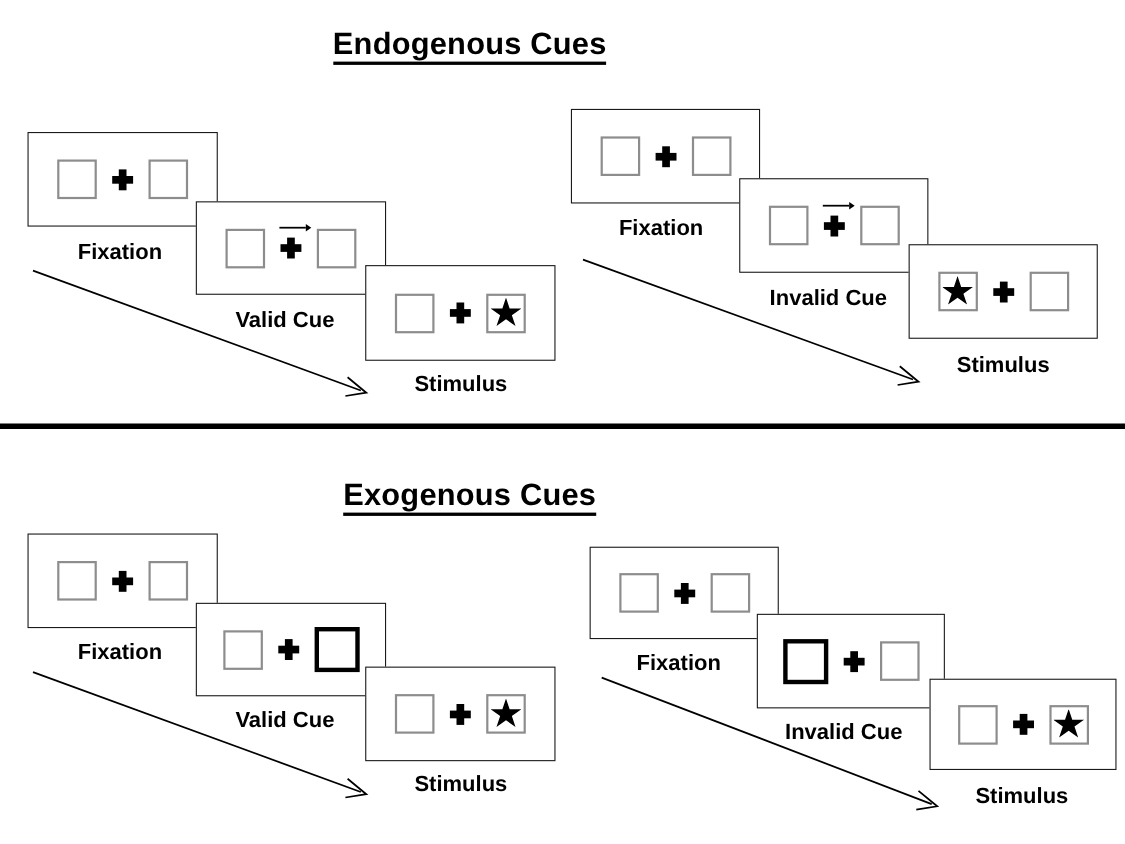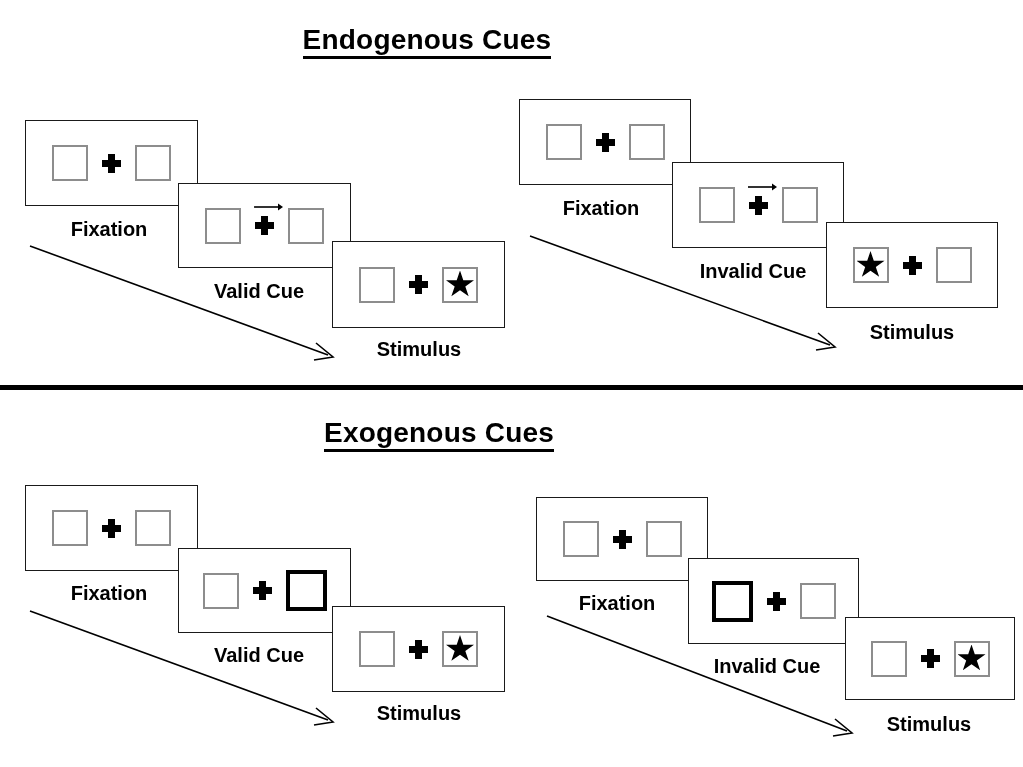--- a/index.html
+++ b/index.html
@@ -32,21 +32,21 @@
     font-size: 28px;
     font-weight: bold;
     letter-spacing: 0.2px;
     white-space: nowrap;
   }
   .section-title span.title-text {
     border-bottom: 3px solid #000;
     padding-bottom: 1px;
   }
   #title-endogenous { top: 24px; left: 0; }
-  #title-exogenous  { top: 417px; left: 0; padding-left: 12px; }
+  #title-exogenous  { top: 434px; left: 0; }
 
   
   .divider {
     position: absolute;
     left: 0;
     width: 1023px;
     height: 5px;
     background: #000;
   }
   #divider-main { top: 385px; }

